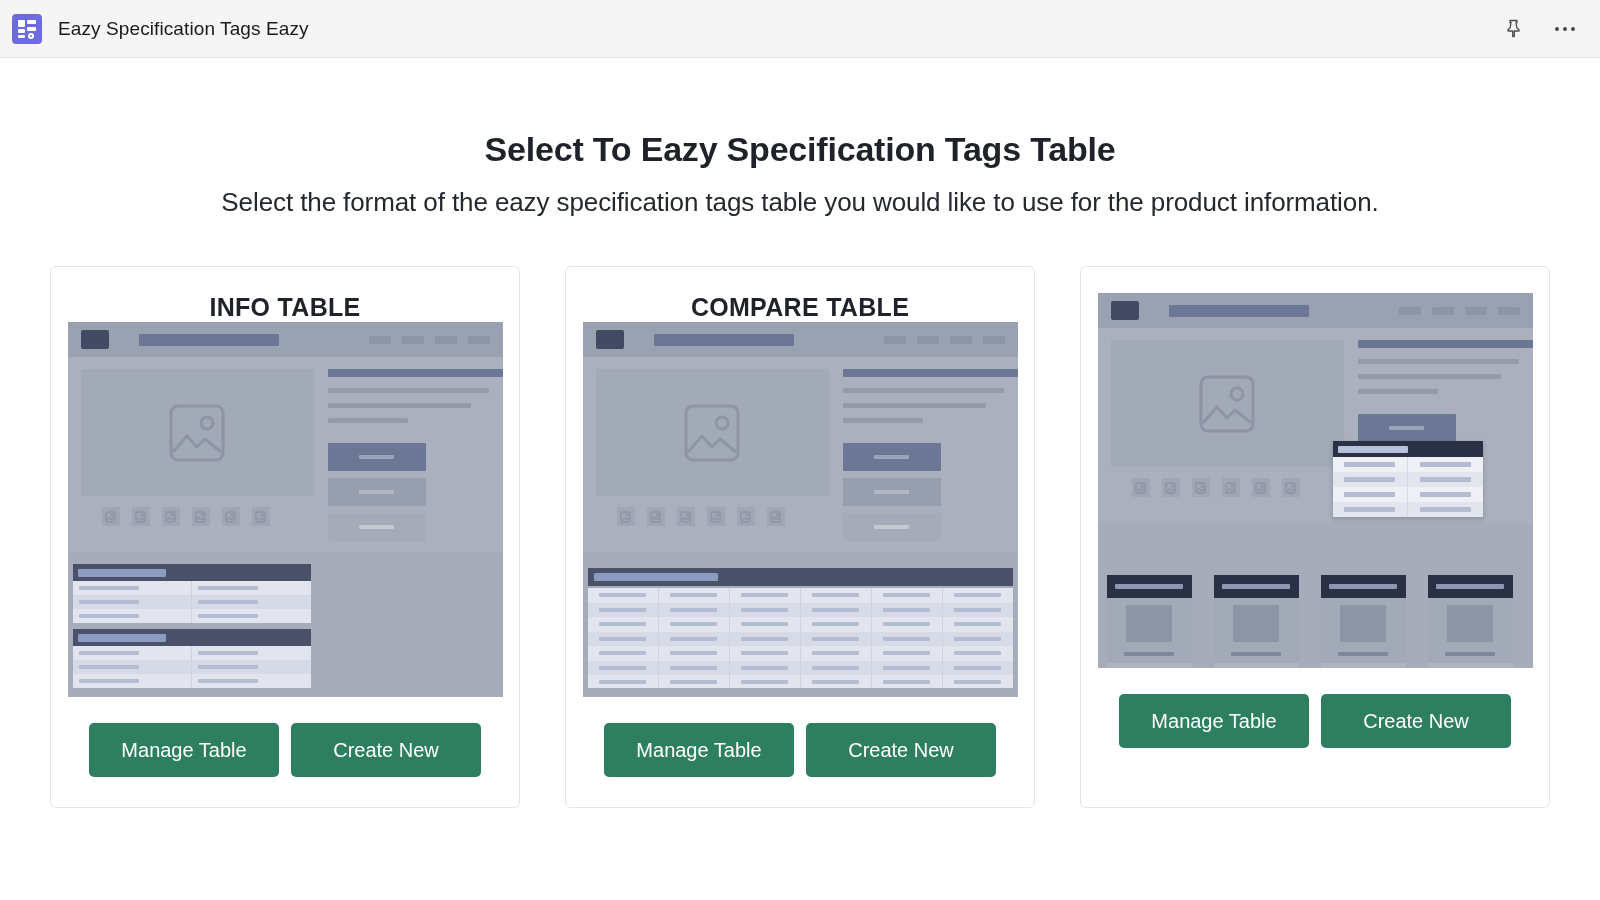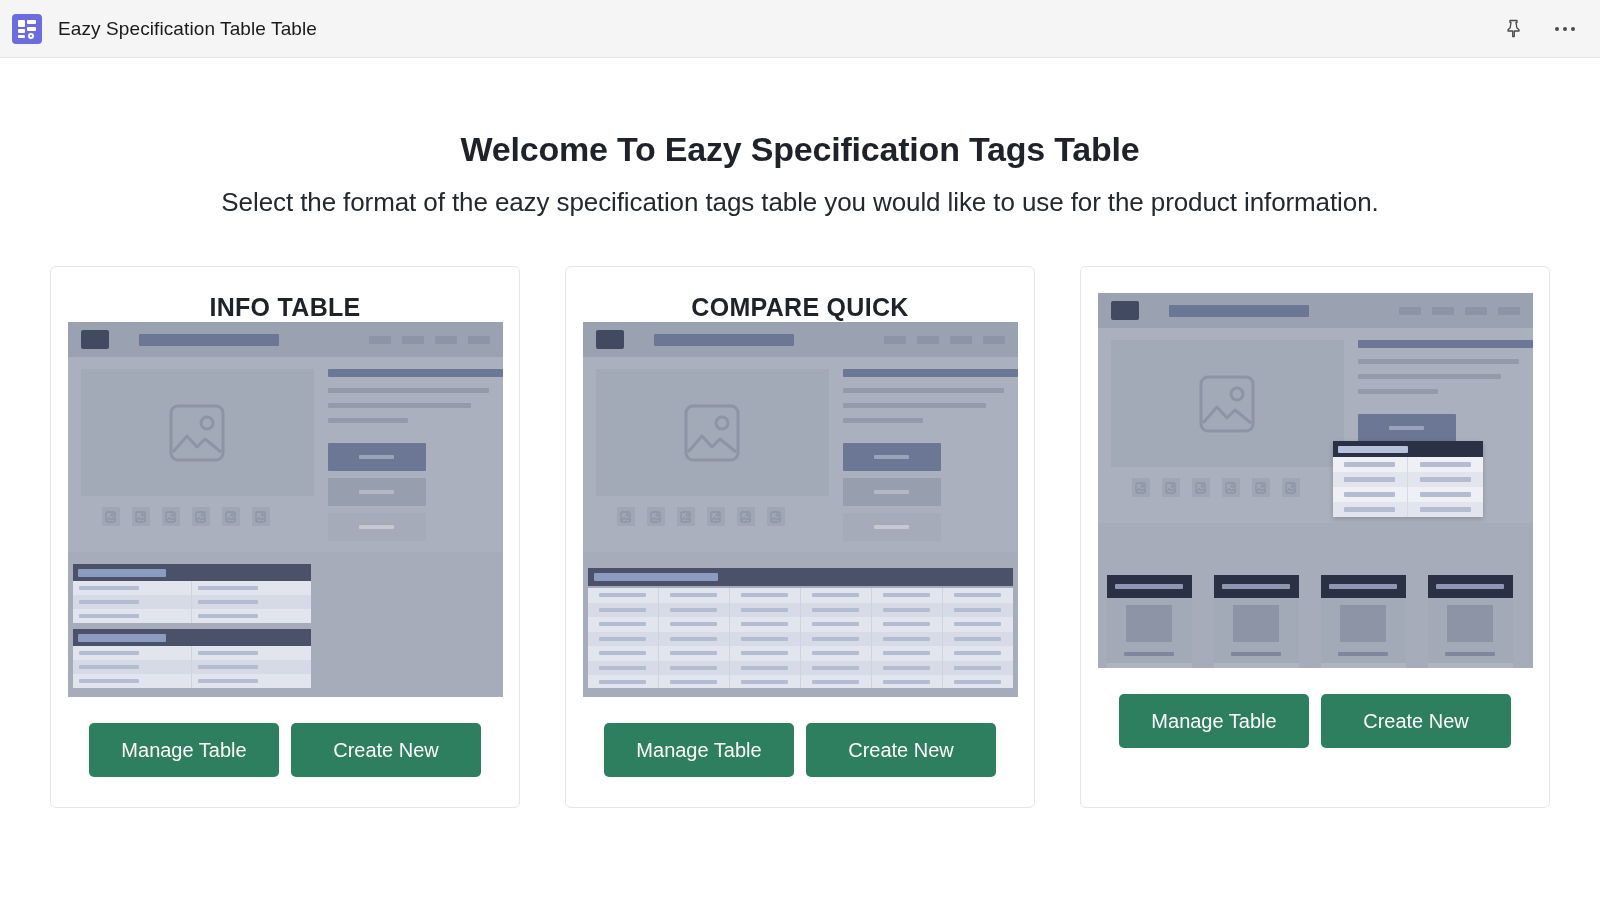--- a/index.html
+++ b/index.html
@@ -267,41 +267,41 @@
   <div class="topbar-left">
     <div class="app-icon">
       <span class="g g1"></span>
         <span class="g g2"></span>
         <span class="g g3"></span>
       <span class="g g4"></span>
         <span class="g g5"></span>
         <span class="g g6"></span>
         <span class="g g7"></span>
     </div>
-    <div class="app-title">Eazy Specification Table Table</div>
+    <div class="app-title">Eazy Specification Tags Eazy</div>
   </div>
   <div class="topbar-right">
     <div class="icon-btn" title="Pin">
       <svg width="17" height="19" viewBox="0 0 17 19" fill="none">
         <path d="M5 1.5h7v2h-1l.8 5.2 2.2 2V12H9.3v5.5h-1.6V12H3v-1.3l2.2-2L6 3.5H5v-2z" stroke="#4a4a4a" stroke-width="1.3" fill="none" stroke-linejoin="round"></path>
       </svg>
     </div>
     <div class="icon-btn" title="More">
       <span class="dots">
           <i></i>
           <i></i>
           <i></i>
         </span>
     </div>
   </div>
 </div>
 
 <div class="page">
 
-  <h1 class="page-title">Welcome To Eazy Specification Tags Table</h1>
+  <h1 class="page-title">Select To Eazy Specification Tags Table</h1>
   <p class="page-subtitle">Select the format of the eazy specification tags table you would like to use for the product information.</p>
 
   <div class="cards">
 
     <div class="card">
       <div class="card-title">INFO TABLE</div>
 
       <div class="preview">
         <div class="pv-header">
           <div class="pv-logo"></div>
@@ -447,21 +447,21 @@
         </div>
       </div>
 
       <div class="actions">
         <button class="btn">Manage Table</button>
         <button class="btn">Create New</button>
       </div>
     </div>
 
     <div class="card">
-      <div class="card-title">COMPARE QUICK</div>
+      <div class="card-title">COMPARE TABLE</div>
 
       <div class="preview">
         <div class="pv-header">
           <div class="pv-logo"></div>
           <div class="pv-navbar"></div>
           <div class="pv-navitems">
             <i></i>
               <i></i>
               <i></i>
               <i></i>

